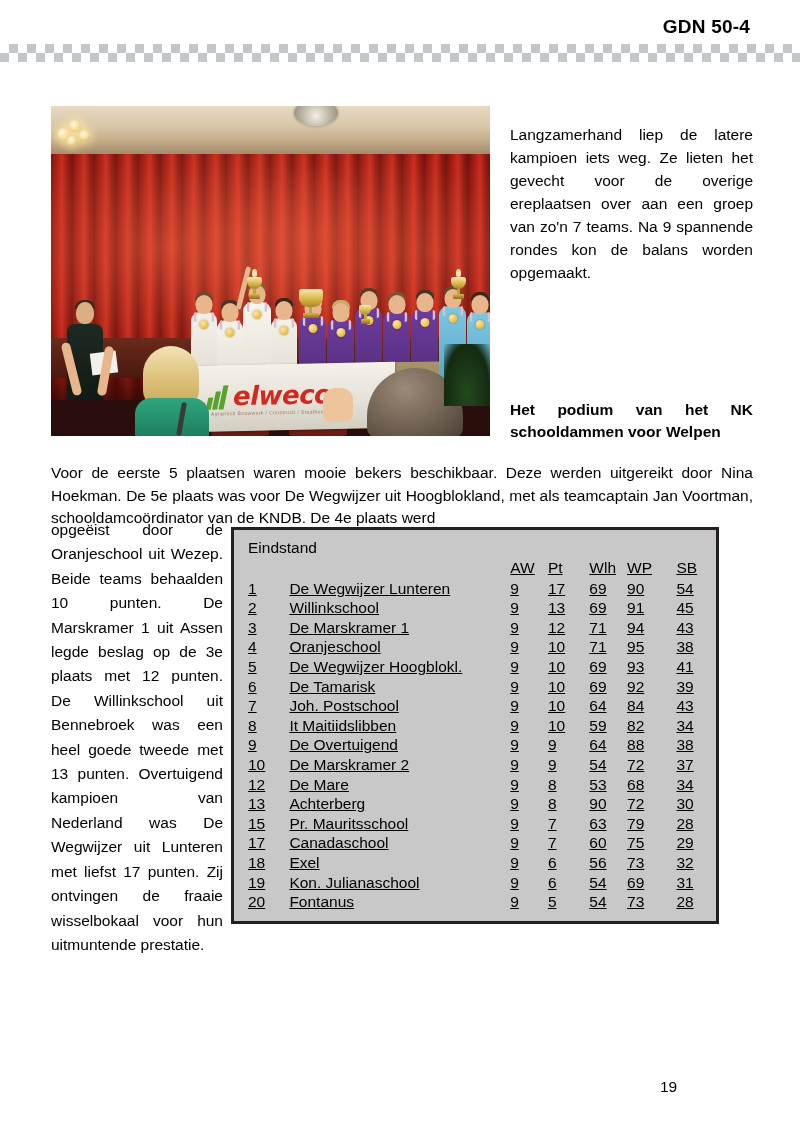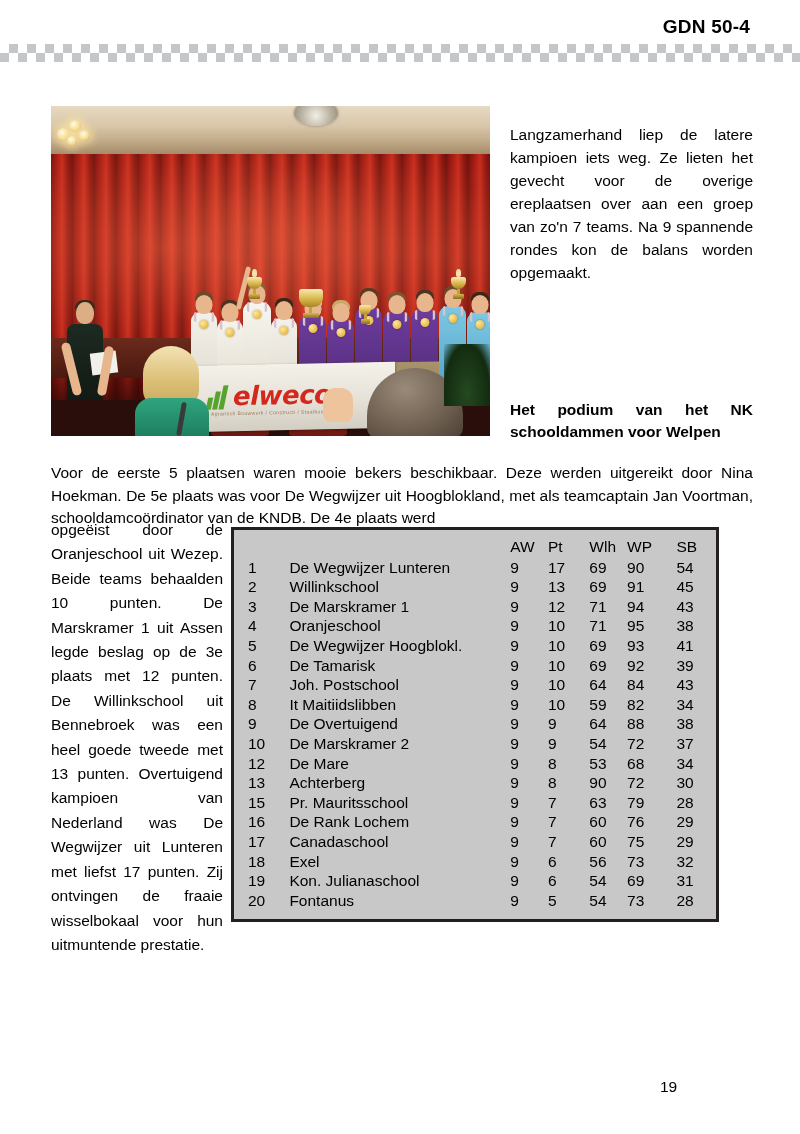--- a/index.html
+++ b/index.html
@@ -302,20 +302,21 @@
   }
   .standings-title {
     font-size: 15.5px;
     padding-left: 14px;
     line-height: 21px;
   }
   .tbl {
     width: 100%;
     border-collapse: collapse;
     font-size: 15.5px;
+    text-decoration: underline;
   }
   .tbl th, .tbl td {
     padding: 0;
     line-height: 19.6px;
     font-weight: normal;
     white-space: nowrap;
   }
   .tbl th { text-align: left; }
   .col-rank  { width: 42px; padding-left: 14px !important; font-weight: bold; }
   .col-team  { width: 222px; margin-left: 27px; }
@@ -489,20 +490,21 @@
 
 <div class="photo-caption">Het podium van het NK schooldammen voor Welpen</div>
 
 <div class="wide-para">Voor de eerste 5 plaatsen waren mooie bekers beschikbaar. Deze werden uitgereikt door Nina Hoekman. De 5e plaats was voor De Wegwijzer uit Hoogblokland, met als teamcaptain Jan Voortman, schooldamcoördinator van de KNDB. De 4e plaats werd</div>
 
 <div class="left-col">
   <p>opgeëist door de Oranjeschool uit Wezep. Beide teams behaalden 10 punten. De Marskramer 1 uit Assen legde beslag op de 3e plaats met 12 punten. De Willinkschool uit Bennebroek was een heel goede tweede met 13 punten. Overtuigend kampioen van Nederland was De Wegwijzer uit Lunteren met liefst 17 punten. Zij ontvingen de fraaie wisselbokaal voor hun uitmuntende prestatie.</p>
 </div>
 
 <div class="standings">
+  <div class="standings-title">Eindstand</div>
   <table class="tbl">
     <thead>
       <tr class="thead-row">
         <th class="col-rank"></th>
         <th class="col-team"></th>
         <th class="col-aw">AW</th>
         <th class="col-pt">Pt</th>
         <th class="col-wlh">Wlh</th>
         <th class="col-wp">WP</th>
         <th class="col-sb">SB</th>
@@ -620,29 +622,20 @@
         <tr>
           <td class="col-rank">15</td>
           <td class="col-team">Pr. Mauritsschool</td>
           <td class="col-aw">9</td>
           <td class="col-pt">7</td>
           <td class="col-wlh">63</td>
           <td class="col-wp">79</td>
           <td class="col-sb">28</td>
         </tr>
         <tr>
-          <td class="col-rank">16</td>
-          <td class="col-team">De Rank Lochem</td>
-          <td class="col-aw">9</td>
-          <td class="col-pt">7</td>
-          <td class="col-wlh">60</td>
-          <td class="col-wp">76</td>
-          <td class="col-sb">29</td>
-        </tr>
-        <tr>
           <td class="col-rank">17</td>
           <td class="col-team">Canadaschool</td>
           <td class="col-aw">9</td>
           <td class="col-pt">7</td>
           <td class="col-wlh">60</td>
           <td class="col-wp">75</td>
           <td class="col-sb">29</td>
         </tr>
         <tr>
           <td class="col-rank">18</td>

